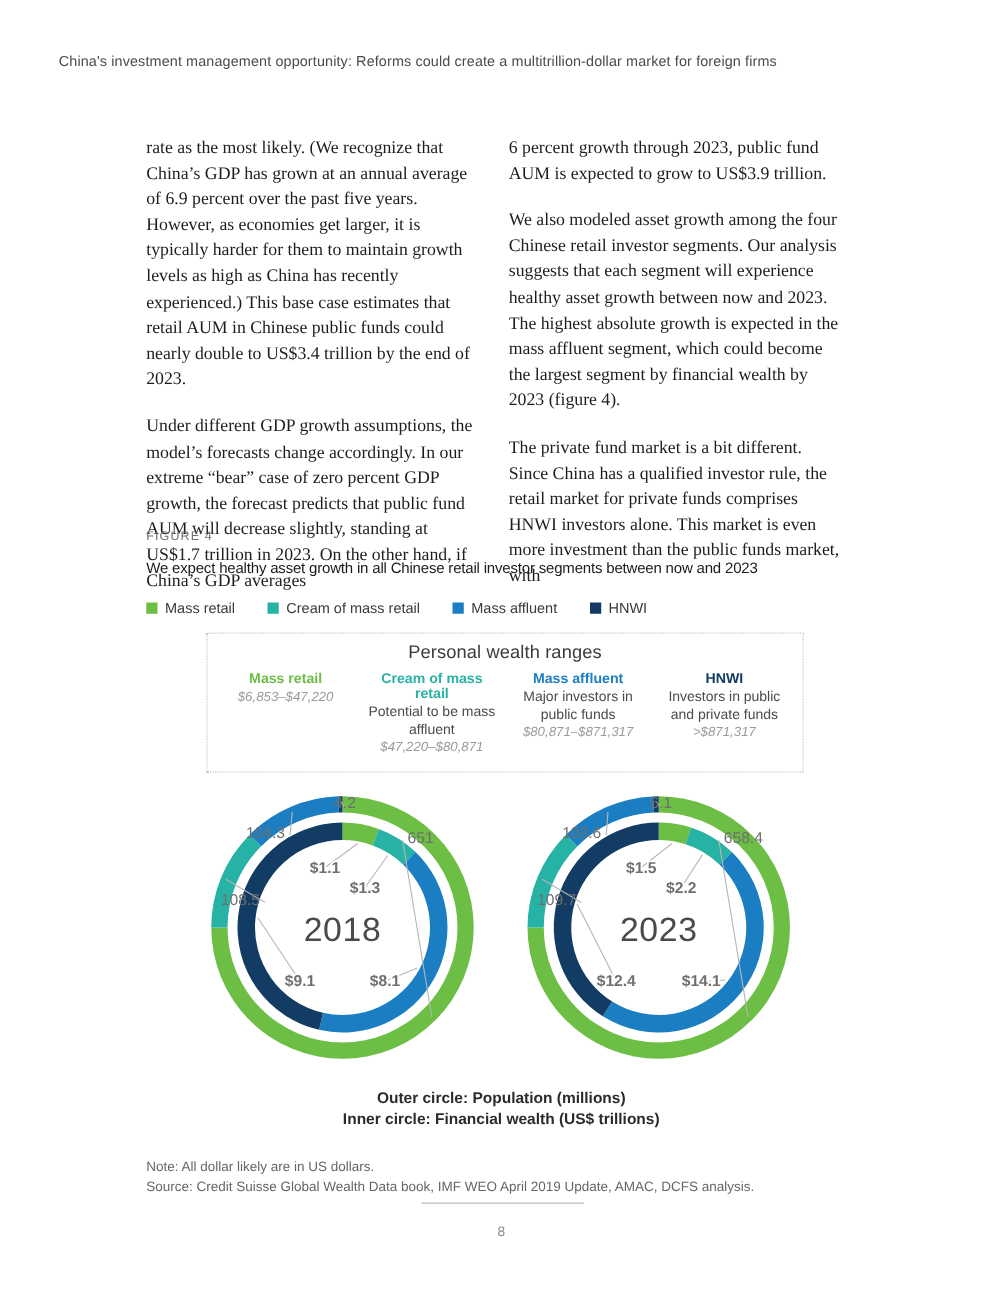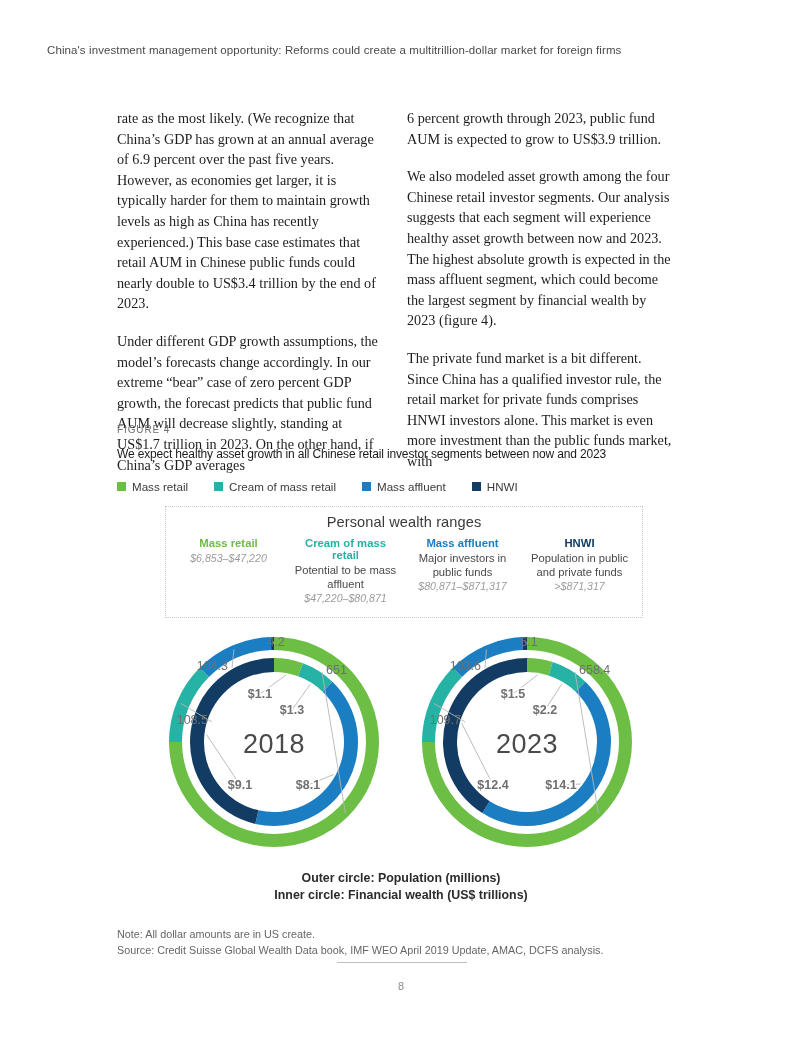--- a/index.html
+++ b/index.html
@@ -149,21 +149,21 @@
           <div class="wcol-desc">Potential to be mass affluent</div>
           <div class="wcol-range">$47,220–$80,871</div>
         </div>
         <div class="wcol">
           <div class="wcol-title" style="color:#1b7ec2">Mass affluent</div>
           <div class="wcol-desc">Major investors in public funds</div>
           <div class="wcol-range">$80,871–$871,317</div>
         </div>
         <div class="wcol">
           <div class="wcol-title" style="color:#123c64">HNWI</div>
-          <div class="wcol-desc">Population in public and private funds</div>
+          <div class="wcol-desc">Investors in public and private funds</div>
           <div class="wcol-range">&gt;$871,317</div>
         </div>
       </div>
     </div>
 
     <div class="donuts">
       <div class="donut-wrap left">
         <svg class="donut-svg" id="donut-0" width="255" height="230" viewBox="0 0 255 230">
             <path d="M 127 7 A 105 105 0 1 1 22 112.00000000000001 L 35 112.00000000000001 A 92 92 0 1 0 127 20 Z" fill="#6cbe45"></path>
             <path d="M 22 112.00000000000001 A 105 105 0 0 1 52.75378797541249 37.75378797541252 L 61.946176130837614 46.94617613083763 A 92 92 0 0 0 35 112.00000000000001 Z" fill="#26b2a5"></path>
@@ -222,21 +222,21 @@
           </svg>
       </div>
     </div>
 
     <div class="circle-caption">
       <div>Outer circle: Population (millions)</div>
       <div>Inner circle: Financial wealth (US$ trillions)</div>
     </div>
 
     <div class="fignotes">
-      <div class="fignote">Note: All dollar amounts are in US create.</div>
+      <div class="fignote">Note: All dollar likely are in US dollars.</div>
       <div class="fignote">Source: Credit Suisse Global Wealth Data book, IMF WEO April 2019 Update, AMAC, DCFS analysis.</div>
     </div>
   </div>
 
   <div class="footrule"></div>
   <div class="pagenum">8</div>
 
 </div>
 
 </body></html>

